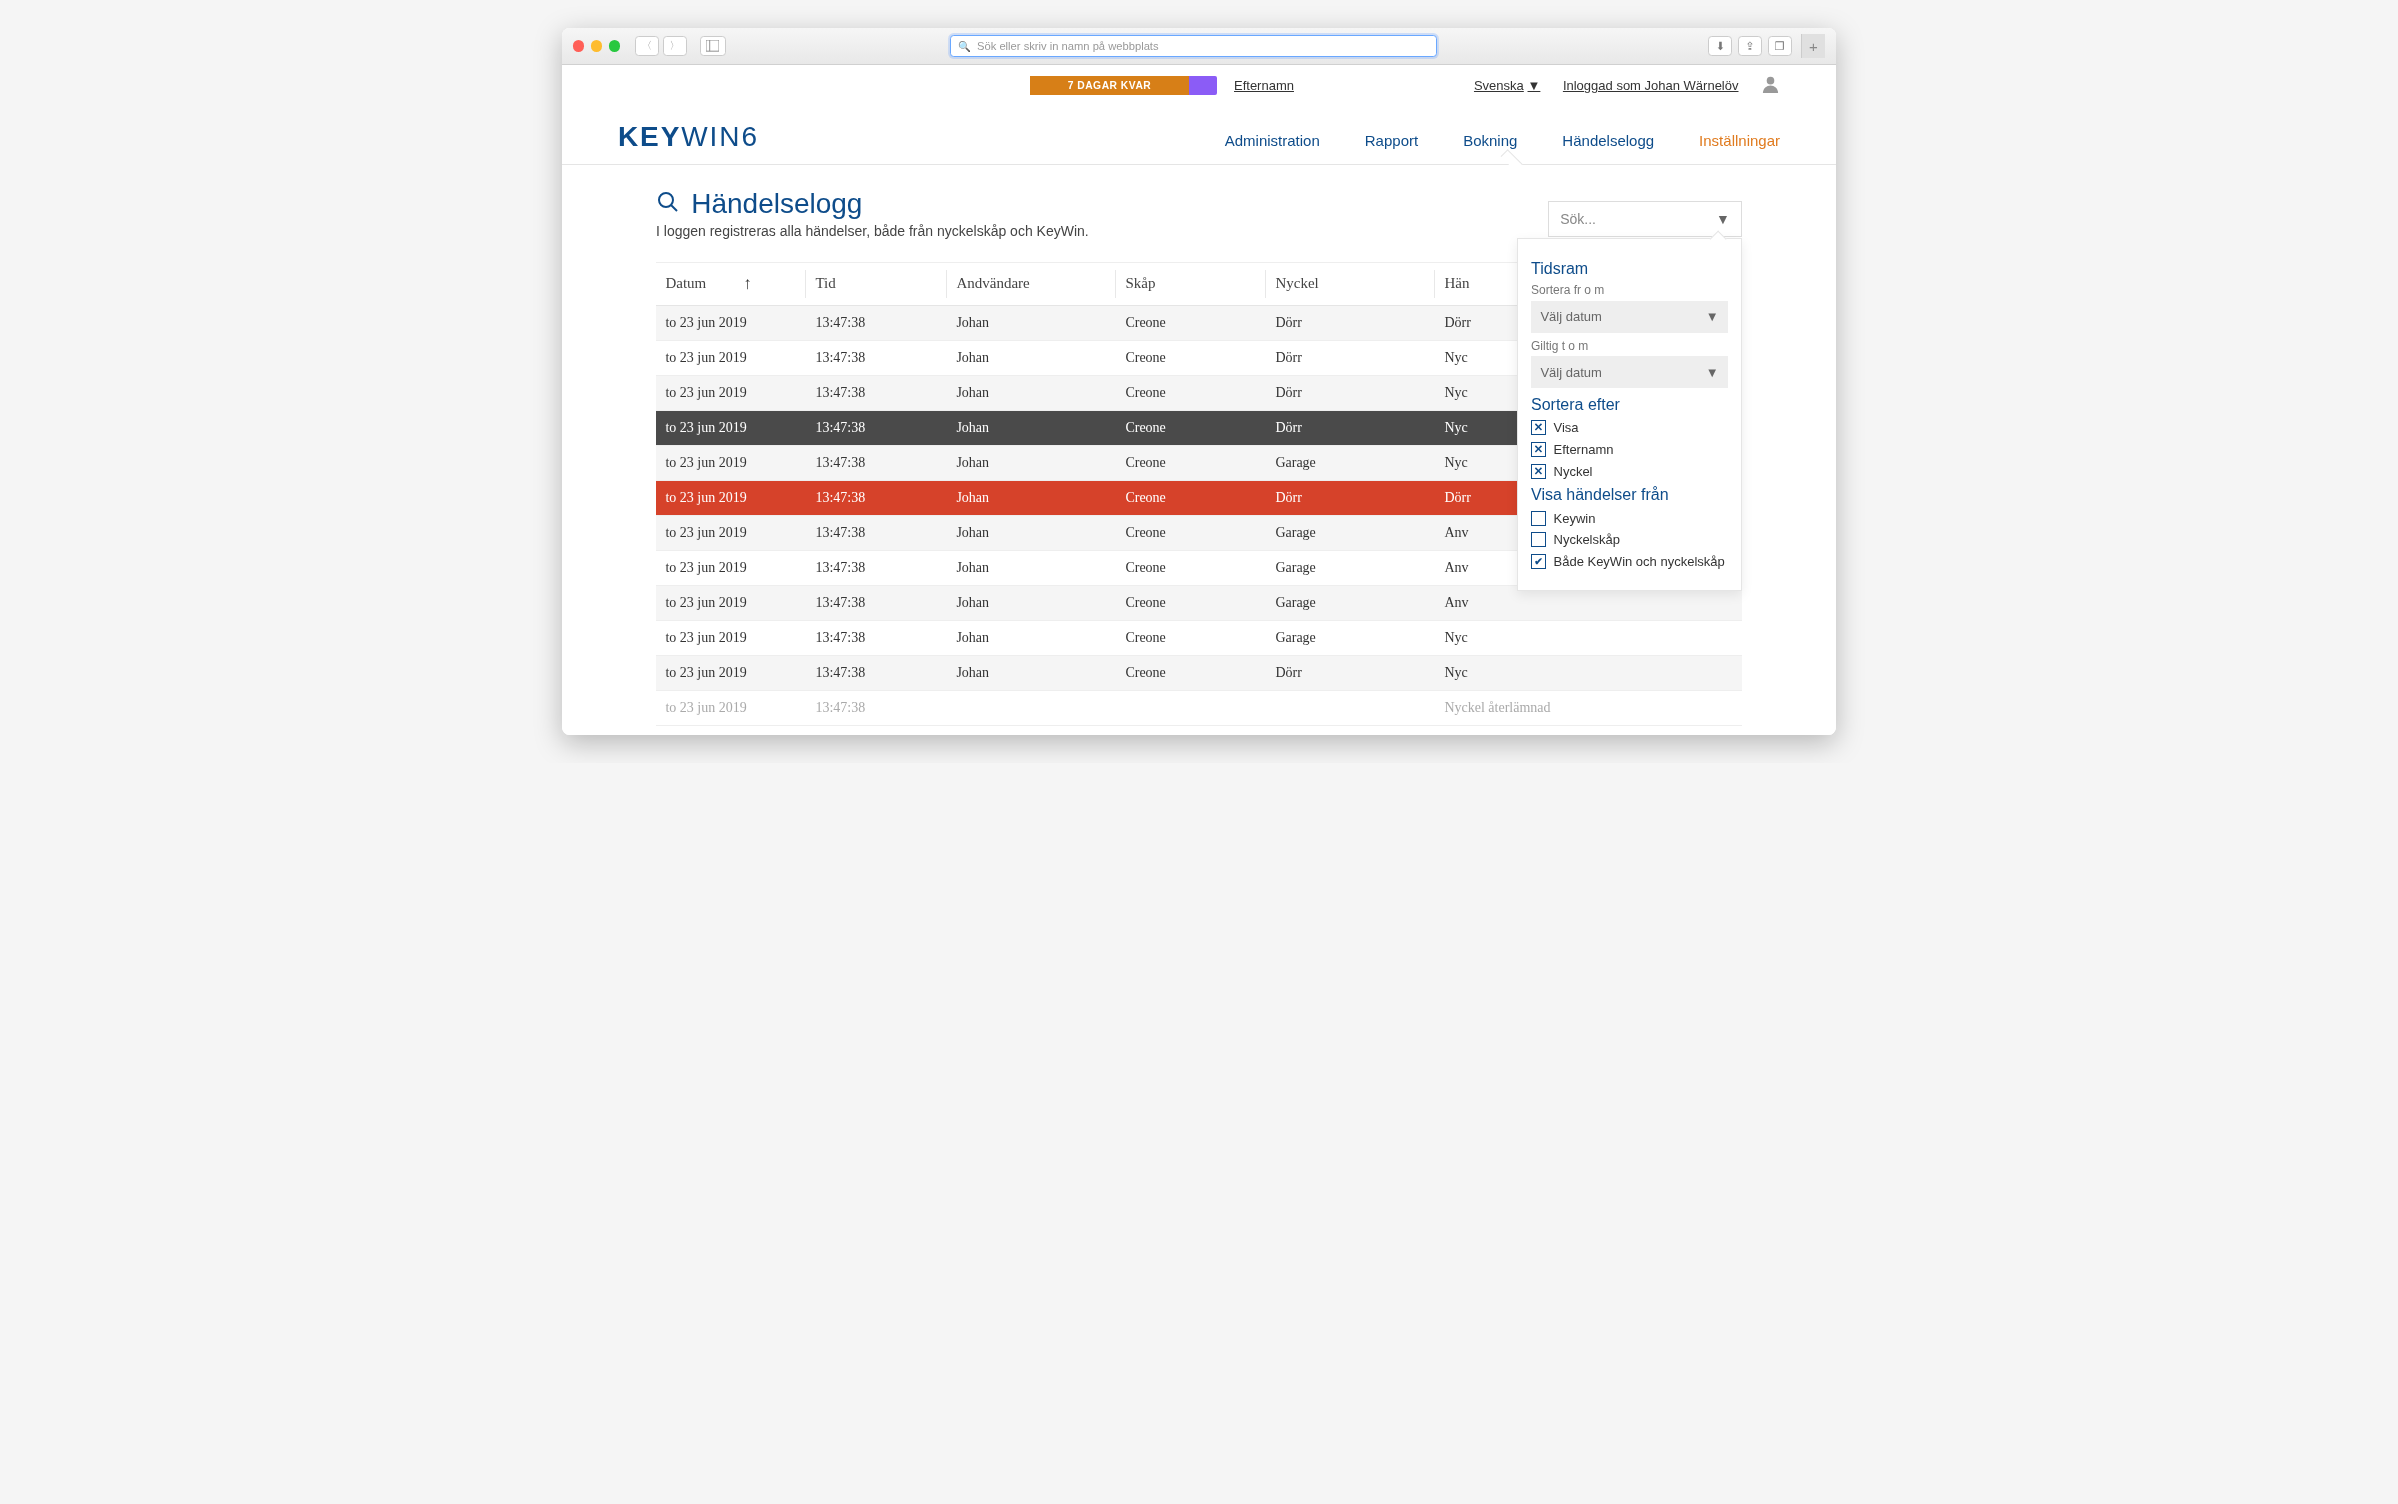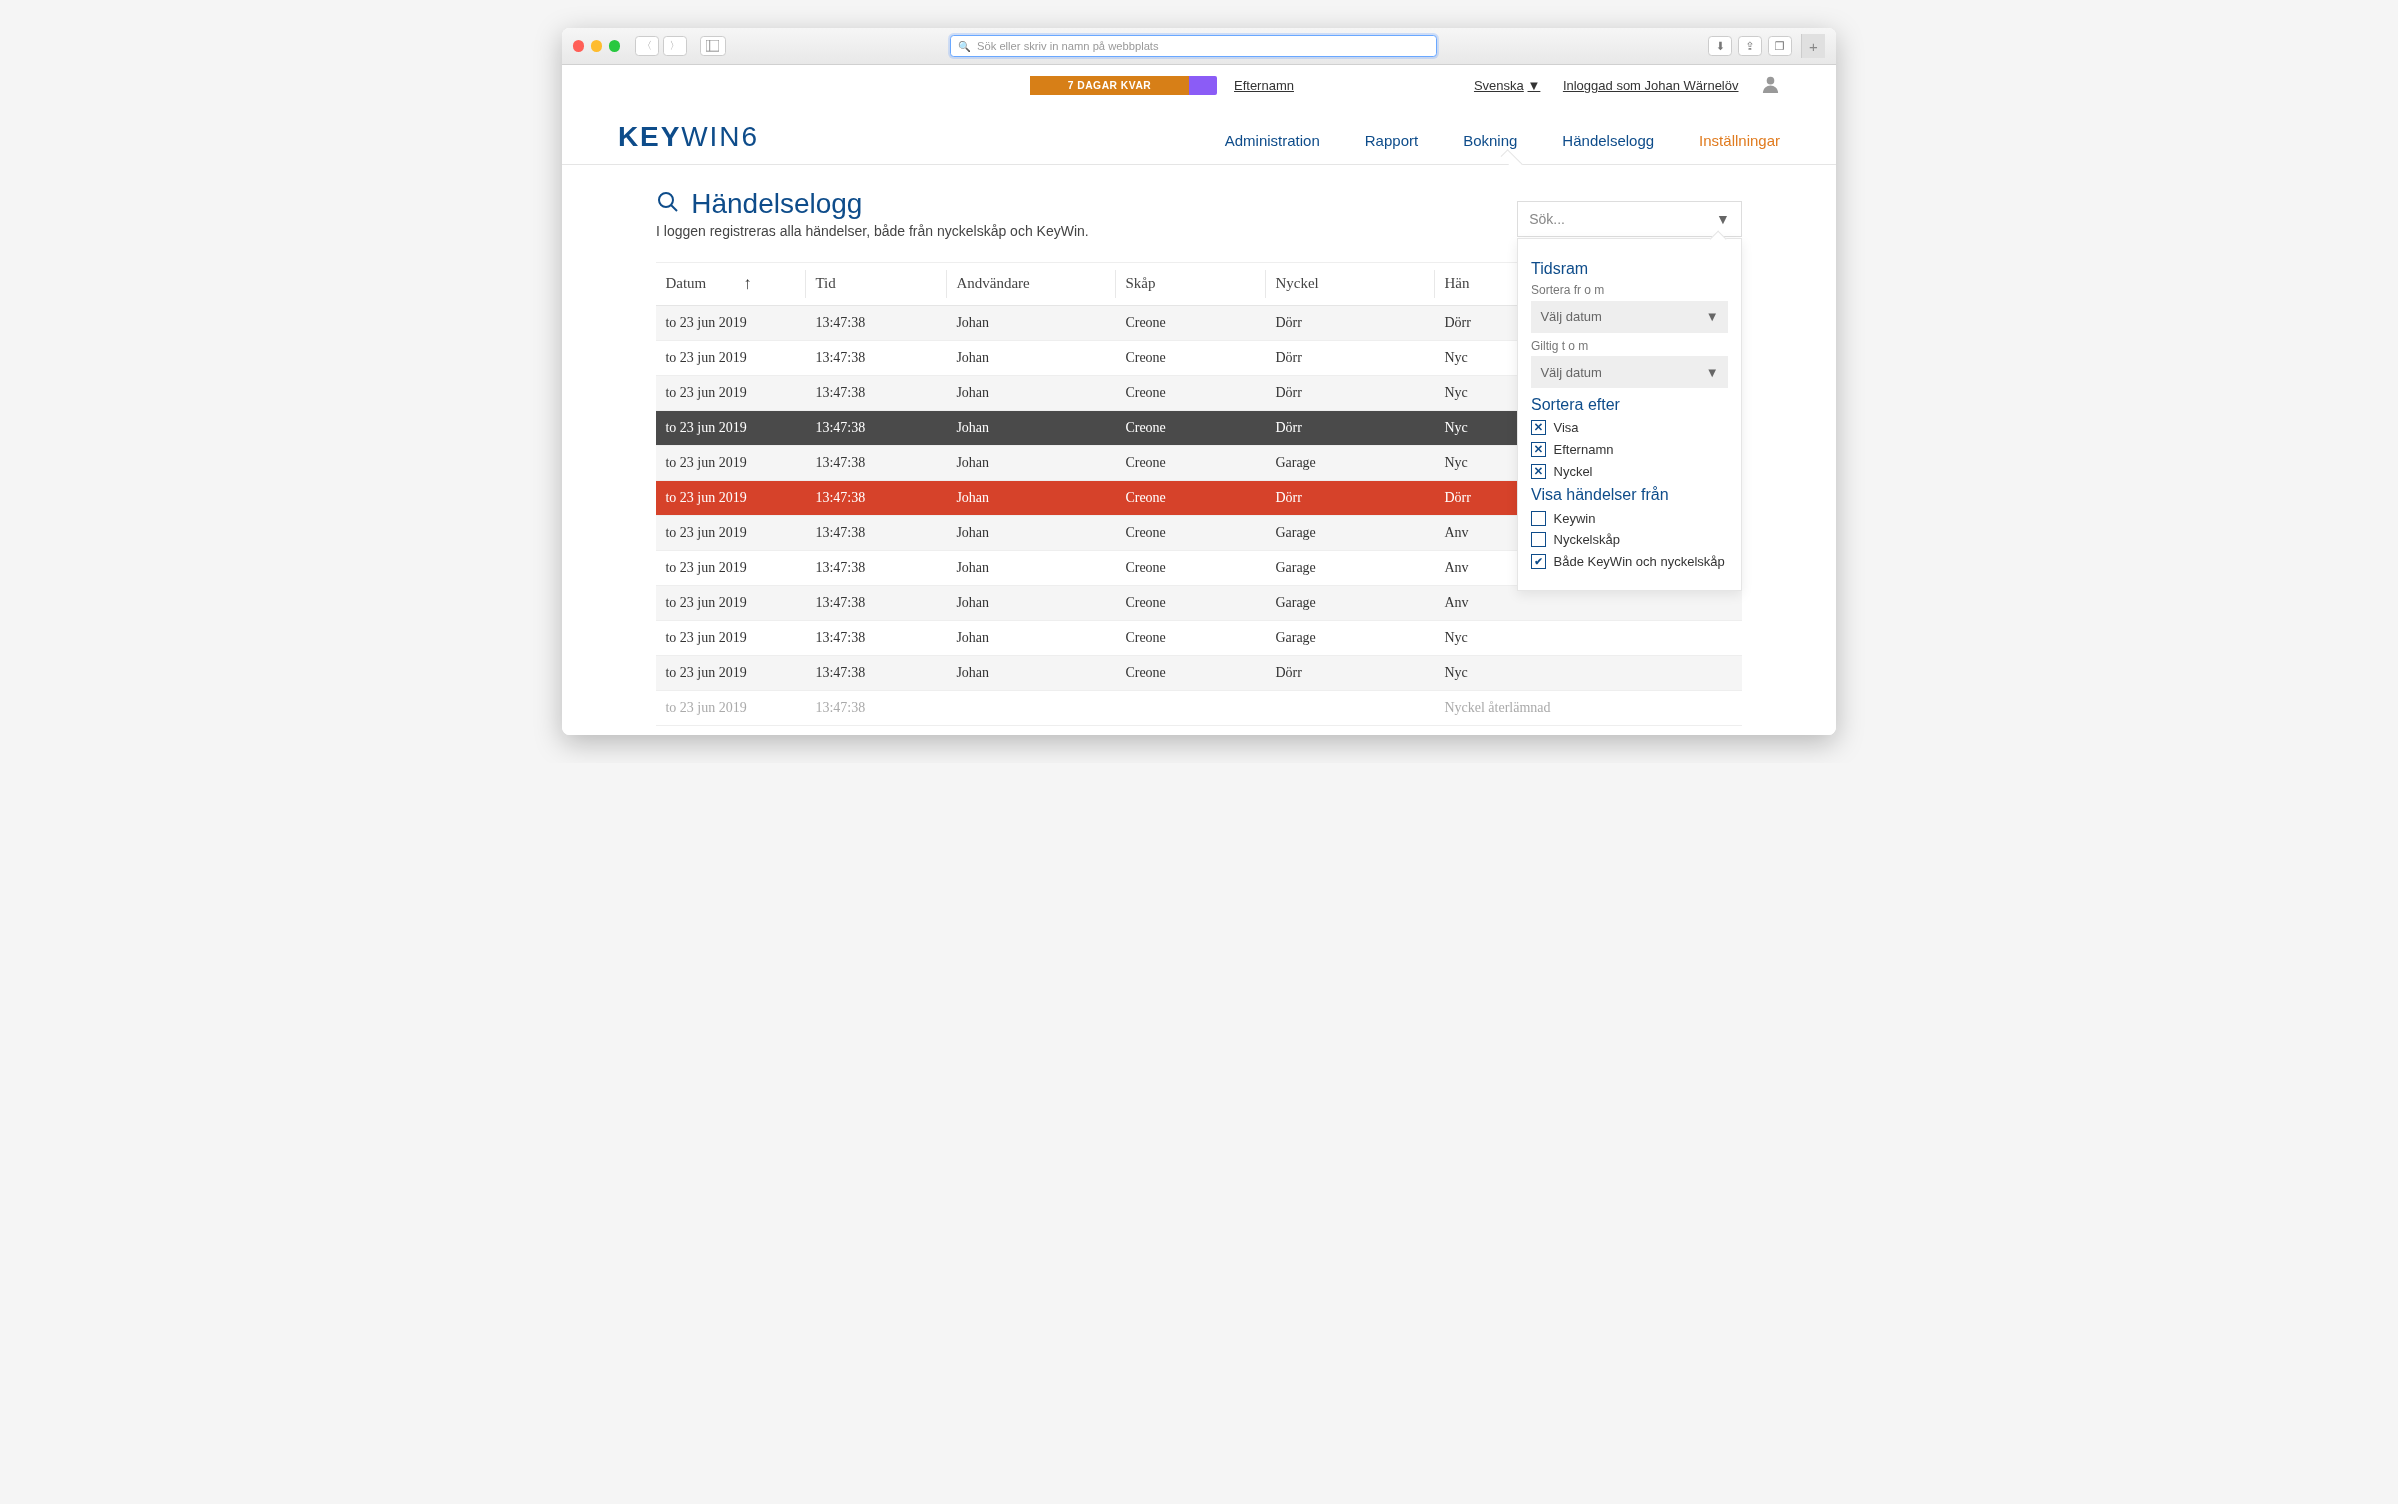--- a/index.html
+++ b/index.html
@@ -51,21 +51,21 @@
   .main-nav a.orange { color:#e07b1f;}
   .nav-pointer { position:absolute; bottom:-0.9px; width:20.6px; height:10.3px; background:#fff; border-left:0.9px solid #e5e5e5; border-top:0.9px solid #e5e5e5; transform:rotate(45deg); left:939px;}
   
   .content { padding:22.5px 94px 9.4px 94px; position:relative;}
   
   .page-title-row { display:flex; align-items:center; gap:11.2px; margin-bottom:3.7px;}
   .mag-icon svg { width:24px; height:24px; }
   .page-title { color:#0e4c8a; font-size:28px; font-weight:400;}
   .page-sub { color:#444; font-size:14px; margin-bottom:22.5px;}
   
-  .search-box { position:absolute; right:94px; top:36px; width:225px; height:36px; border:0.9px solid #ddd; background:#fff; display:flex; align-items:center; padding:0 11.2px; color:#888; font-size:14px;}
+  .search-box { position:absolute; right:94px; top:36px; width:194px; height:36px; border:0.9px solid #ddd; background:#fff; display:flex; align-items:center; padding:0 11.2px; color:#888; font-size:14px;}
   .search-box .caret { margin-left:auto; color:#666;}
   
   .table-wrap { border-top:0.9px solid #eee;}
   .trow { display:flex; align-items:center; height:35px; border-bottom:0.9px solid #eee; font-size:14px; color:#333;font-family:Liberation Serif, serif;}
   .trow.header { font-weight:400; color:#444; height:43px; border-bottom:1.9px solid #e5e5e5; font-size:15px;}
   .trow.header .col { border-right:0.9px solid #e8e8e8; height:28px; display:flex; align-items:center;}
   .trow.header .col:last-child{border-right:none;}
   .trow.alt { background:#f5f5f5; }
   .trow.darkrow { background:#4a4a4a; color:#fff; }
   .trow.redrow { background:#d6422a; color:#fff; }

